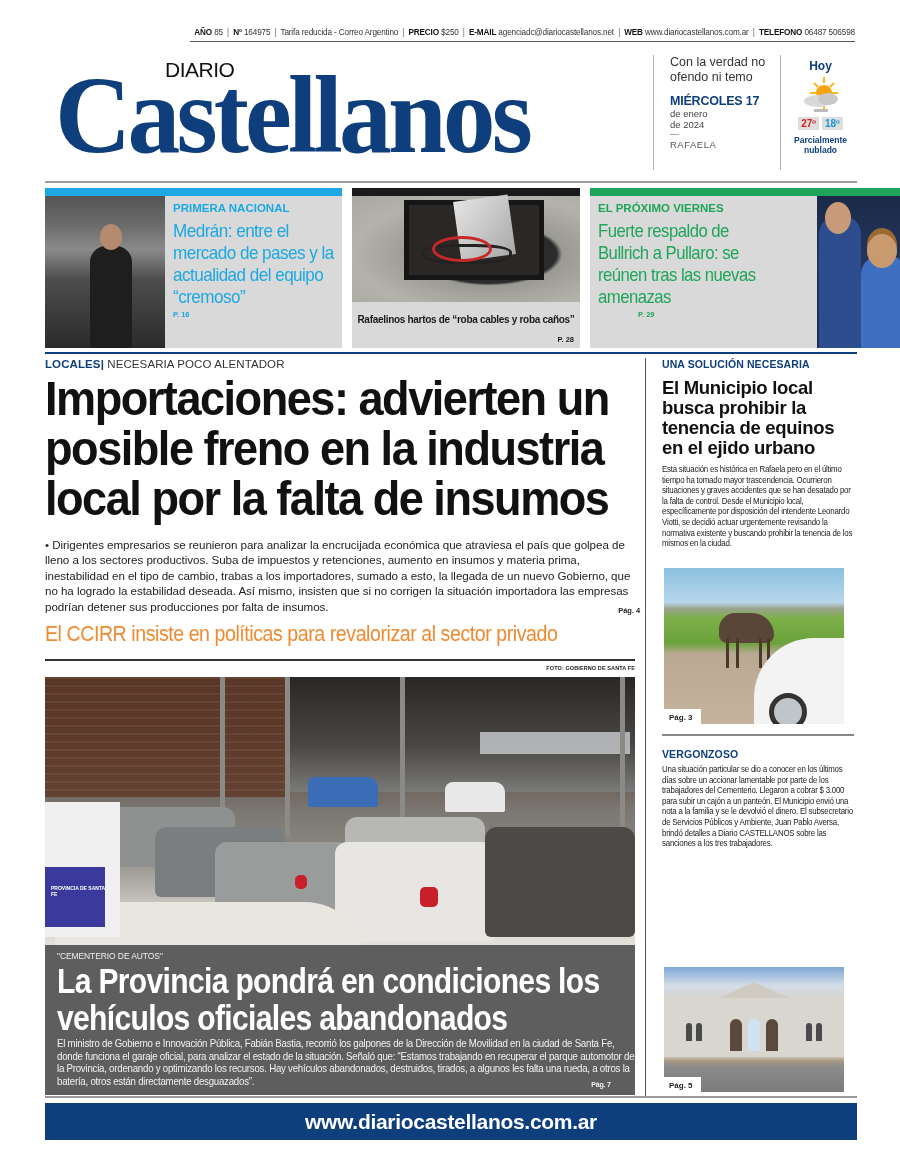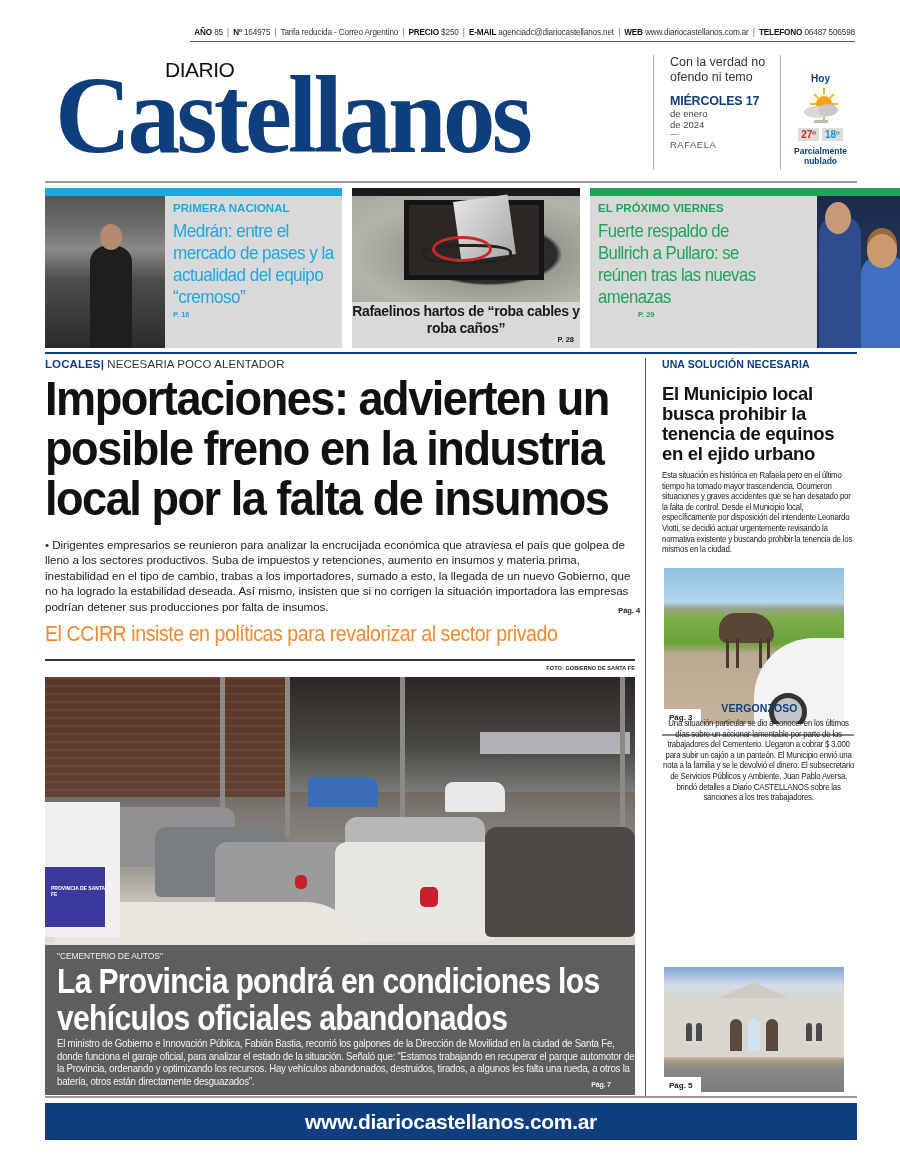--- a/index.html
+++ b/index.html
@@ -30,21 +30,21 @@
     #mast-rule { left: 45px; top: 181px; width: 812px; height: 1.5px; background: #9a9a9a; }
 
     #slogan { left: 653px; top: 55px; width: 120px; height: 115px; border-left: 1px solid #b0b0b0; padding-left: 16px; }
     #slogan .motto { font-size: 12.5px; line-height: 15px; color: #333; }
     #slogan .day { font-size: 12.5px; font-weight: 700; color: #0e3e7c; margin-top: 9px; letter-spacing: -0.2px; }
     #slogan .date { font-size: 9.5px; line-height: 11px; color: #444; }
     #slogan .dash { font-size: 9px; color: #777; line-height: 9px; }
     #slogan .city { font-size: 9.5px; color: #555; letter-spacing: 0.5px; }
 
     #weather { left: 780px; top: 55px; width: 80px; height: 115px; border-left: 1px solid #b0b0b0; text-align: center; }
-    #weather .hoy { font-size: 10px; font-weight: 700; color: #0e3e7c; margin-top: 18px; }
+    #weather .hoy { font-size: 12px; font-weight: 700; color: #0e3e7c; margin-top: 4px; }
     #weather .icon { width: 46px; height: 40px; margin: 2px auto 0; position: relative; }
     #weather .temps { display: flex; justify-content: center; gap: 3px; margin-top: 2px; }
     #weather .tmax, #weather .tmin { font-size: 10px; font-weight: 700; background: #dedede; padding: 1px 3px; }
     #weather .tmax { color: #d32020; }
     #weather .tmin { color: #1b95d8; }
     #weather .cond { font-size: 8.5px; font-weight: 700; color: #0e3e7c; line-height: 10px; margin-top: 5px; }
 
     
     .teaser { top: 188px; height: 160px; background: #d9d9d9; overflow: hidden; }
     .teaser .topbar { position: absolute; left: 0; top: 0; right: 0; height: 8px; }
@@ -61,21 +61,21 @@
 
     #teaser2 { left: 352px; width: 228px; background: #d9d9d9; }
     #teaser2 .topbar { background: #1a1a1a; }
     #teaser2 .photo { position: absolute; left: 0; top: 8px; width: 228px; height: 106px;
       background: radial-gradient(ellipse at 60% 55%, #3a3a3a 0%, #2a2a2a 35%, #9a9a92 38%, #b4b3ab 70%, #a9a8a0 100%); }
     #teaser2 .box { position: absolute; left: 52px; top: 4px; width: 140px; height: 80px; border: 5px solid #151515; background: #2b2724; }
     #teaser2 .wire1 { position: absolute; left: 80px; top: 40px; width: 60px; height: 26px; border: 3px solid #c8282a; border-radius: 50%; }
     #teaser2 .wire2 { position: absolute; left: 70px; top: 48px; width: 90px; height: 20px; border: 3px solid #222; border-radius: 40%; }
     #teaser2 .meter { position: absolute; left: 105px; top: 2px; width: 55px; height: 60px; background: linear-gradient(135deg, #e5e5e5, #a8a8a8); transform: rotate(-8deg); }
     #teaser2 .txt { position: absolute; left: 0; top: 114px; width: 228px; height: 46px; text-align: center; }
-    #teaser2 .head { font-size: 14px; font-weight: 700; line-height: 17px; color: #1a1a1a; padding-top: 1px; letter-spacing: -0.3px; }
+    #teaser2 .head { font-size: 10px; font-weight: 700; line-height: 17px; color: #1a1a1a; padding-top: 9px; letter-spacing: -0.3px; }
     #teaser2 .pg { position: absolute; right: 6px; bottom: 4px; font-size: 7.5px; font-weight: 700; color: #1a1a1a; }
 
     #teaser3 { left: 590px; width: 317px; }
     #teaser3 .topbar { background: #1fa55a; }
     #teaser3 .txt { position: absolute; left: 8px; top: 14px; width: 175px; }
     #teaser3 .kicker { font-size: 11.5px; font-weight: 700; color: #1fa55a; }
     #teaser3 .head { font-size: 19px; line-height: 22px; color: #1fa55a; margin-top: 6px; letter-spacing: -0.6px; transform: scaleX(0.88); transform-origin: left; width: 200px; }
     #teaser3 .pg { font-size: 7.5px; font-weight: 700; color: #1fa55a; margin-top: 2px; margin-left: 40px; }
     #teaser3 .photo { position: absolute; right: 0; top: 8px; width: 90px; height: 152px;
       background: linear-gradient(180deg, #1a2a48 0%, #23345a 40%, #1d2d4f 100%); }
@@ -121,34 +121,34 @@
     #story2 .kicker { font-size: 8.5px; color: #eee; letter-spacing: -0.1px; }
     #story2 .head { font-size: 35px; font-weight: 700; line-height: 37px; letter-spacing: -0.8px; margin-top: 1px; transform: scaleX(0.86); transform-origin: left; width: 660px; }
     #story2 .body { font-size: 10.3px; line-height: 12.6px; color: #f2f2f2; margin-top: 2px; letter-spacing: -0.25px; transform: scaleX(0.94); transform-origin: left; width: 615px; }
     #story2 .body .pg { font-size: 7.5px; font-weight: 700; float: right; margin-top: 3px; margin-right: 26px; }
 
     #bottom-rule { left: 45px; top: 1096px; width: 812px; height: 2px; background: #9a9a9a; }
 
     
     #side1 { left: 662px; top: 358px; width: 195px; }
     .side-kicker { font-size: 10.5px; font-weight: 700; color: #0e3e7c; letter-spacing: 0.1px; }
-    .side-head { font-size: 18.5px; font-weight: 700; line-height: 20px; color: #111; margin-top: 14px; letter-spacing: -0.3px; }
+    .side-head { font-size: 18.5px; font-weight: 700; line-height: 20px; color: #111; margin-top: 8px; letter-spacing: -0.3px; }
     .side-body { font-size: 8.6px; line-height: 10.6px; color: #222; margin-top: 6px; letter-spacing: -0.25px; transform: scaleX(0.92); transform-origin: left; width: 210px; }
 
     #side1-photo { left: 664px; top: 568px; width: 180px; height: 156px; overflow: hidden;
       background: linear-gradient(180deg, #8dc1e0 0%, #b6d6ea 22%, #9aa38e 26%, #7db04a 32%, #6aa23a 48%, #b9a892 55%, #c6b39e 100%); }
     #side1-photo .horse { position: absolute; left: 55px; top: 45px; width: 55px; height: 30px; background: #5a4636; border-radius: 16px 22px 8px 8px; }
     #side1-photo .leg { position: absolute; width: 3px; height: 30px; background: #4a3828; }
     #side1-photo .car { position: absolute; left: 90px; top: 70px; width: 110px; height: 100px; background: #f3f3f3; border-radius: 60px 0 0 0; }
     #side1-photo .wheel { position: absolute; left: 105px; top: 125px; width: 38px; height: 38px; background: #bfc5c9; border: 5px solid #333; border-radius: 50%; }
     .pg-badge { position: absolute; left: 0; bottom: 0; background: #fff; font-size: 8px; font-weight: 700; color: #222; padding: 4px 8px 2px 5px; }
 
     #side-rule { left: 662px; top: 734px; width: 192px; height: 2px; background: #888; }
 
-    #side2 { left: 662px; top: 702px; width: 195px; text-align: center; }
+    #side2 { left: 662px; top: 748px; width: 195px; }
     #side2 .side-head { font-size: 19.5px; line-height: 21.5px; margin-top: 6px; }
     #side2 .side-body { margin-top: 4px; }
 
     #side2-photo { left: 664px; top: 967px; width: 180px; height: 125px; overflow: hidden;
       background: linear-gradient(180deg, #7fa7d6 0%, #d5dde8 15%, #d4d3cf 25%, #dcdad4 70%, #a99a82 75%, #8b8b8b 80%, #7b7b7b 100%); }
     #side2-photo .facade { position: absolute; left: 0; top: 28px; width: 180px; height: 62px; background: #d9d6cf; }
     #side2-photo .pediment { position: absolute; left: 55px; top: 15px; width: 0; height: 0; border-left: 35px solid transparent; border-right: 35px solid transparent; border-bottom: 16px solid #cfcbc3; }
     #side2-photo .arch { position: absolute; top: 52px; width: 12px; height: 32px; background: #5a4a3e; border-radius: 6px 6px 0 0; }
     #side2-photo .win { position: absolute; top: 56px; width: 6px; height: 18px; background: #4a4a4a; border-radius: 3px 3px 0 0; }
 

